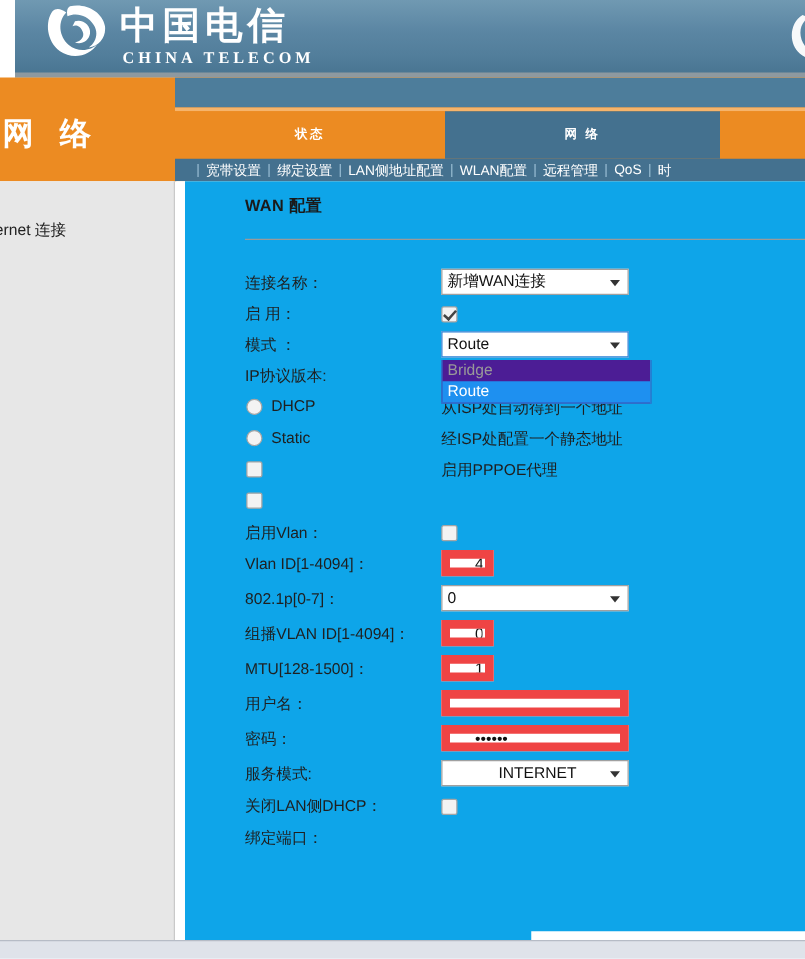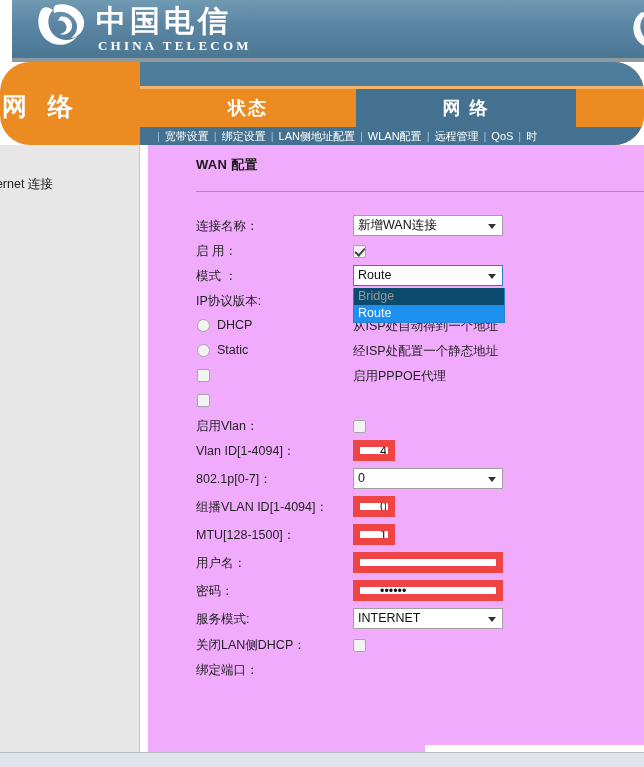--- a/index.html
+++ b/index.html
@@ -76,21 +76,20 @@
     width: 46px; height: 46px;
   }
 
   
   #orangeband {
     position: absolute;
     left: 0; top: 62px;
     width: 644px; height: 83px;
     background: #ec8b22;
     overflow: hidden;
-    border-radius: 30px;
   }
   #orange-top-strip {
     position: absolute;
     left: 140px; top: 0;
     width: 504px; height: 24px;
     background: #4d7d9b;
   }
   #orange-top-hl {
     position: absolute;
     left: 140px; top: 24px;
@@ -115,21 +114,21 @@
   #tabs {
     position: absolute;
     left: 140px; top: 27px;
     height: 38px;
     display: flex;
   }
   .tab {
     height: 38px;
     line-height: 38px;
     text-align: center;
-    font-size: 18px;
+    font-size: 10px;
     font-weight: bold;
     letter-spacing: 2px;
     color: #ffffff;
     box-sizing: border-box;
   }
   .tab.inactive { background: #ec8b22; }
   .tab.active { background: #44718f; }
   #tab-status { width: 216px; }
   #tab-network { width: 220px; }
   #tab-filler { width: 70px; background:#ec8b22; }
@@ -172,21 +171,21 @@
     left: -18px; top: 31px;
     font-size: 12.5px;
     color: #222;
     white-space: nowrap;
   }
 
   #content {
     position: absolute;
     left: 148px; top: 145px;
     width: 496px; height: 607px;
-    background: #f0abfc;
+    background: #0ea5e9;
     overflow: hidden;
   }
   #content-gap {
     position: absolute;
     left: 141px; top: 145px;
     width: 7px; height: 607px;
     background: #ffffff;
   }
 
   #wan-title {
@@ -315,24 +314,24 @@
     font-size: 12.5px;
     color: #1f1f1f;
   }
   .radio-mark { position: absolute; left: 49px; top: 4px; }
   .cbx-indent { position: absolute; left: 49px; top: 4px; }
 
   
   #dropdown-list {
     position: absolute;
     left: 353px; top: 288px;
-    width: 152px;
+    width: 168px;
     border: 1px solid #2a7fd4;
     border-top: none;
-    background: #0c4a6e;
+    background: #4c1d95;
     z-index: 50;
     box-sizing: border-box;
   }
   .dd-opt {
     height: 17px;
     line-height: 17px;
     font-size: 12.5px;
     padding-left: 4px;
     color: #999999;
     white-space: nowrap;
@@ -525,21 +524,21 @@
     </div>
 
     <div class="row" style="height:28px;">
       <div class="lbl">密码：</div>
       <div class="ctl">
         <input class="txt txt-lg" type="text" value="••••••" style="">
       </div>
     </div>
 
 
-    <div class="row" style="height:26px;">
+    <div class="row" style="height:26px;text-align:center;">
       <div class="lbl">服务模式:</div>
       <div class="ctl">
         <div class="selbox">
           <span>INTERNET</span>
           <span class="arrow"></span>
         </div>
       </div>
     </div>
 
     <div class="row">

